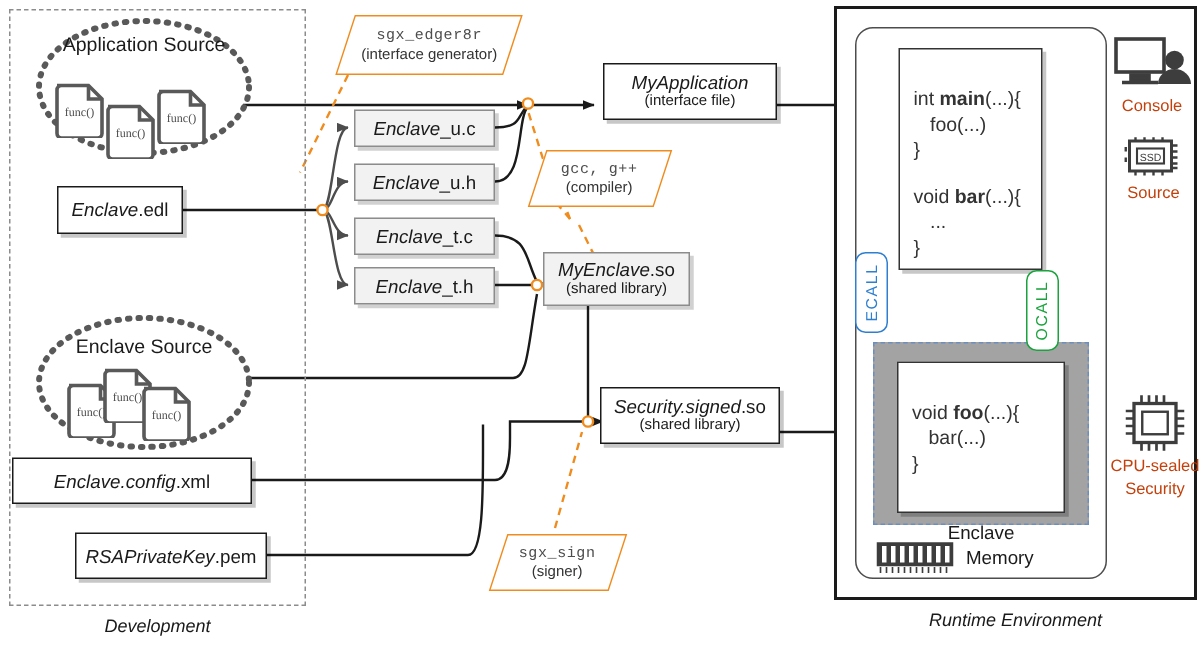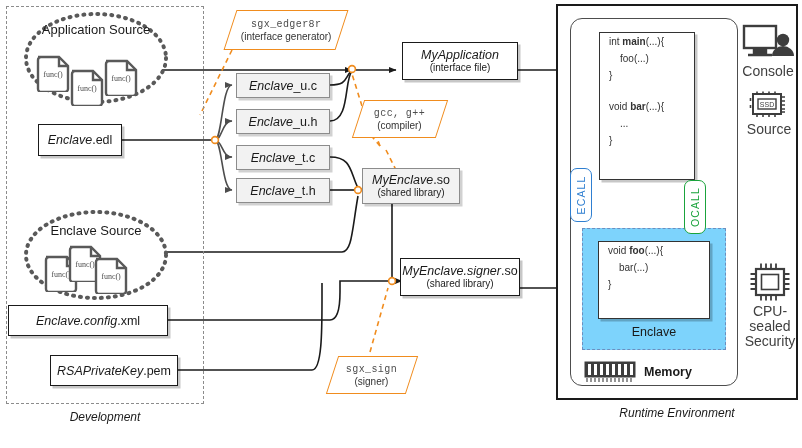--- a/index.html
+++ b/index.html
@@ -31,33 +31,33 @@
 
   
   .devregion{border:1.4px dashed #8c8c8c;}
   .caption{font-style:italic;font-size:12px;text-align:center;white-space:nowrap;}
 
   
   .rtouter{border:2.2px solid #1a1a1a;background:#ffffff;}
   .rtinner{border:1.6px solid #4d4d4d;border-radius:12px;background:#ffffff;}
   .codebox{background:#ffffff;border:1.8px solid #333333;
            box-shadow:2.5px 2.5px 0 0 rgba(0,0,0,0.22);
-           font-size:10px;line-height:17px;padding:0 9px;}
+           font-size:13px;line-height:17px;padding:24px 9px;}
   .codebox b{font-weight:bold;}
   .dim{color:#333;}
-  .enclavezone{background:#7dd3fc;border:1.4px dashed #6c8ebf;
+  .enclavezone{background:#a3a3a3;border:1.4px dashed #6c8ebf;
                display:flex;flex-direction:column;align-items:center;}
   .enclavelabel{font-size:12.5px;color:#1a1a1a;}
   .calltag{position:absolute;border-radius:7px;background:#ffffff;
            display:flex;align-items:center;justify-content:center;}
   .calltag span{transform:rotate(-90deg);font-size:10.5px;letter-spacing:1.1px;white-space:nowrap;}
   .ecall{border:1.6px solid #2f7fd1;} .ecall span{color:#2f7fd1;}
   .ocall{border:1.6px solid #1aa33c;} .ocall span{color:#1aa33c;}
   .periph{position:absolute;display:flex;flex-direction:column;align-items:center;}
-  .periphlabel{font-size:14px;text-align:center;line-height:15px;margin-top:2px;color:#404040;}
+  .periphlabel{font-size:11px;text-align:center;line-height:15px;margin-top:2px;color:#c2410c;}
 
   
   .ellipse{position:absolute;}
   .elltitle{position:absolute;width:100%;text-align:center;font-size:13px;color:#1a1a1a;white-space:nowrap;}
   .funcdoc{position:absolute;}
   .funcdoc .lbl{position:absolute;left:0;top:0;width:100%;height:100%;
                 display:flex;align-items:center;justify-content:center;
                 font-family:"Liberation Serif","DejaVu Serif",serif;
                 font-size:8px;color:#4d4d4d;padding-top:3px;box-sizing:border-box;}
 </style>
@@ -267,21 +267,21 @@
     <div class="l1 ital">MyApplication</div>
     <div class="l2">(interface file)</div>
   </div>
 
   <div class="abs genbox" style="left:362px;top:168px;width:98px;height:36px;flex-direction:column;">
     <div class="l1"><span class="ital">MyEnclave</span><span>.so</span></div>
     <div class="l2">(shared library)</div>
   </div>
 
   <div class="abs filebox" style="left:400px;top:258px;width:120px;height:38px;">
-    <div class="l1"><span class="ital">MyEnclave.signer</span><span>.so</span></div>
+    <div class="l1"><span class="ital">Security.signed</span><span>.so</span></div>
     <div class="l2">(shared library)</div>
   </div>
 
   <div class="abs rtouter" style="left:556px;top:4px;width:242px;height:396px;"></div>
   <div class="abs rtinner" style="left:570px;top:18px;width:168px;height:368px;"></div>
   <div class="abs caption" style="left:556px;top:406px;width:242px;">Runtime Environment</div>
 
   <div class="abs codebox" style="left:599px;top:32px;width:96px;height:148px;">
     <div class="dim">int <b>main</b>(...){</div>
     <div class="dim" style="padding-left:11px;">foo(...)</div>
@@ -301,21 +301,21 @@
     <div class="enclavelabel" style="margin-top:6px;">Enclave</div>
   </div>
 
   <div class="calltag ecall" style="left:570px;top:168px;width:20px;height:52px;">
     <span>ECALL</span>
   </div>
   <div class="calltag ocall" style="left:684px;top:180px;width:20px;height:52px;">
     <span>OCALL</span>
   </div>
 
-  <div class="abs" style="left:584px;top:358px;width:150px;height:28px;display:flex;align-items:center;gap:8px;font-weight:bold;">
+  <div class="abs" style="left:584px;top:358px;width:150px;height:28px;display:flex;align-items:center;gap:8px;">
     <svg width="52" height="22">
       <rect x="1" y="1" width="50" height="15" fill="#3d3d3d" stroke="#3d3d3d" stroke-width="1"></rect>
       <g fill="#ffffff">
         <rect x="4" y="3" width="3" height="11"></rect>
           <rect x="10" y="3" width="3" height="11"></rect>
         <rect x="16" y="3" width="3" height="11"></rect>
           <rect x="22" y="3" width="3" height="11"></rect>
         <rect x="28" y="3" width="3" height="11"></rect>
           <rect x="34" y="3" width="3" height="11"></rect>
         <rect x="40" y="3" width="3" height="11"></rect>

